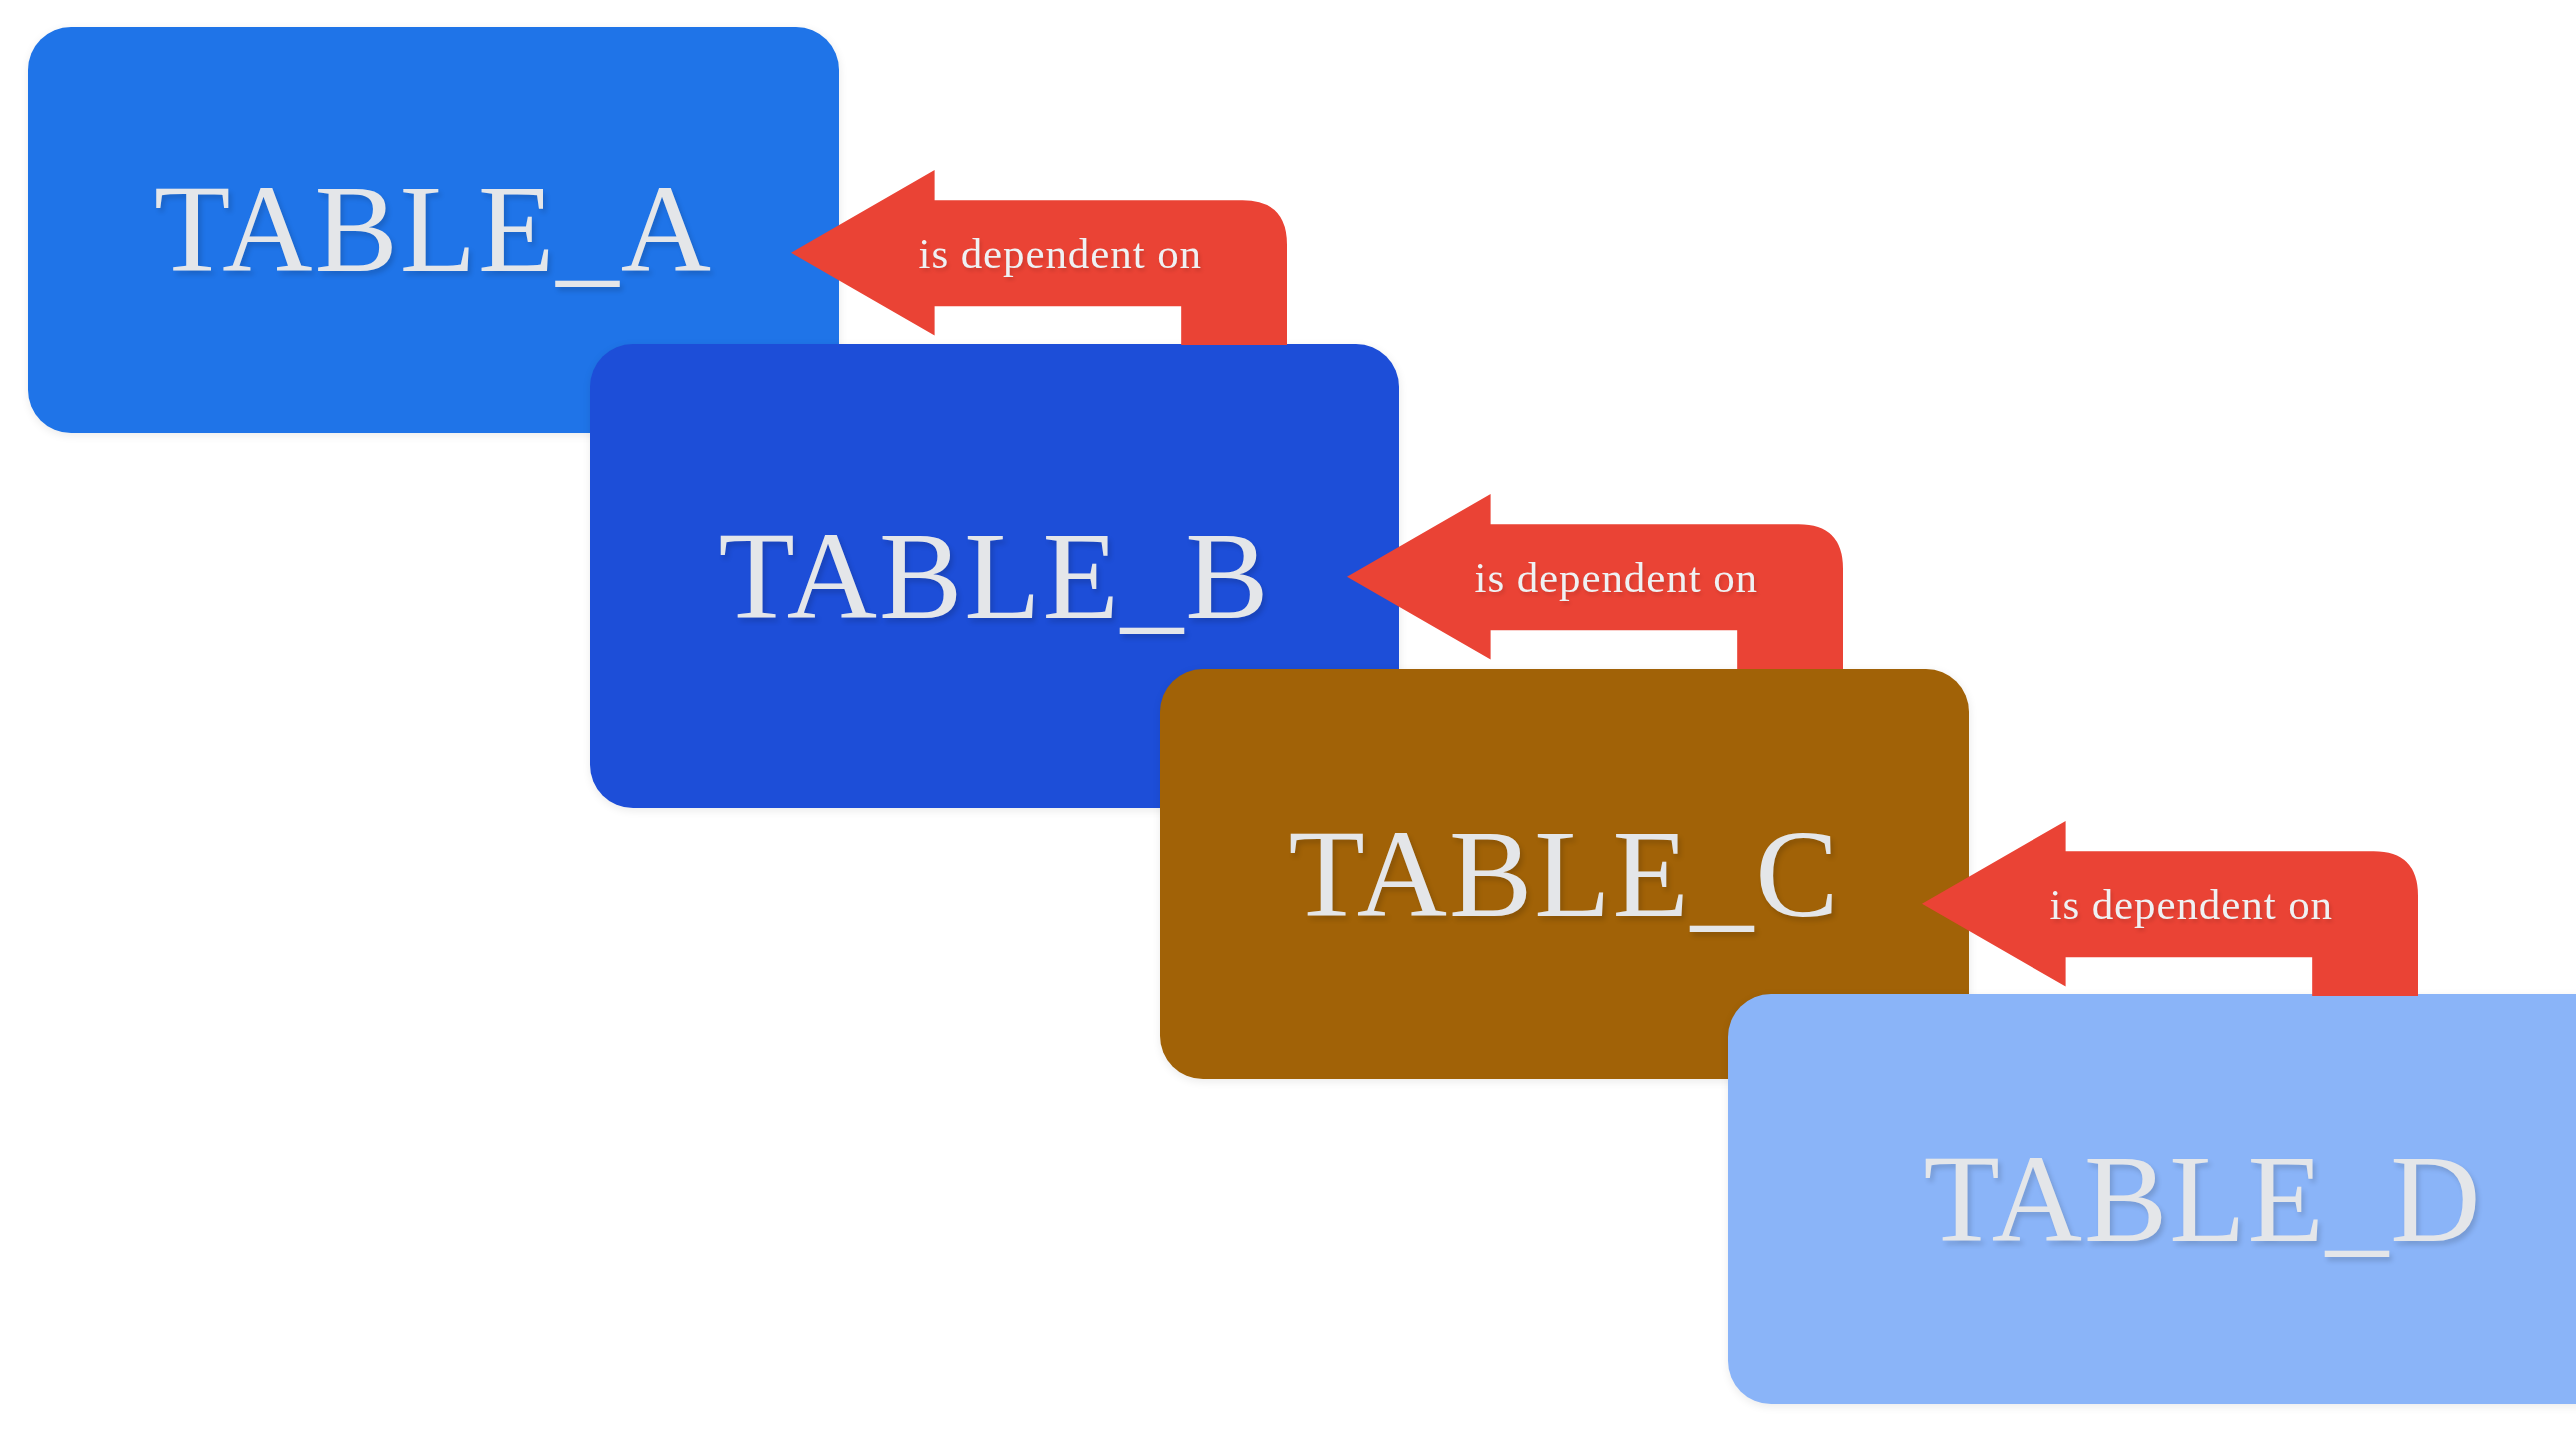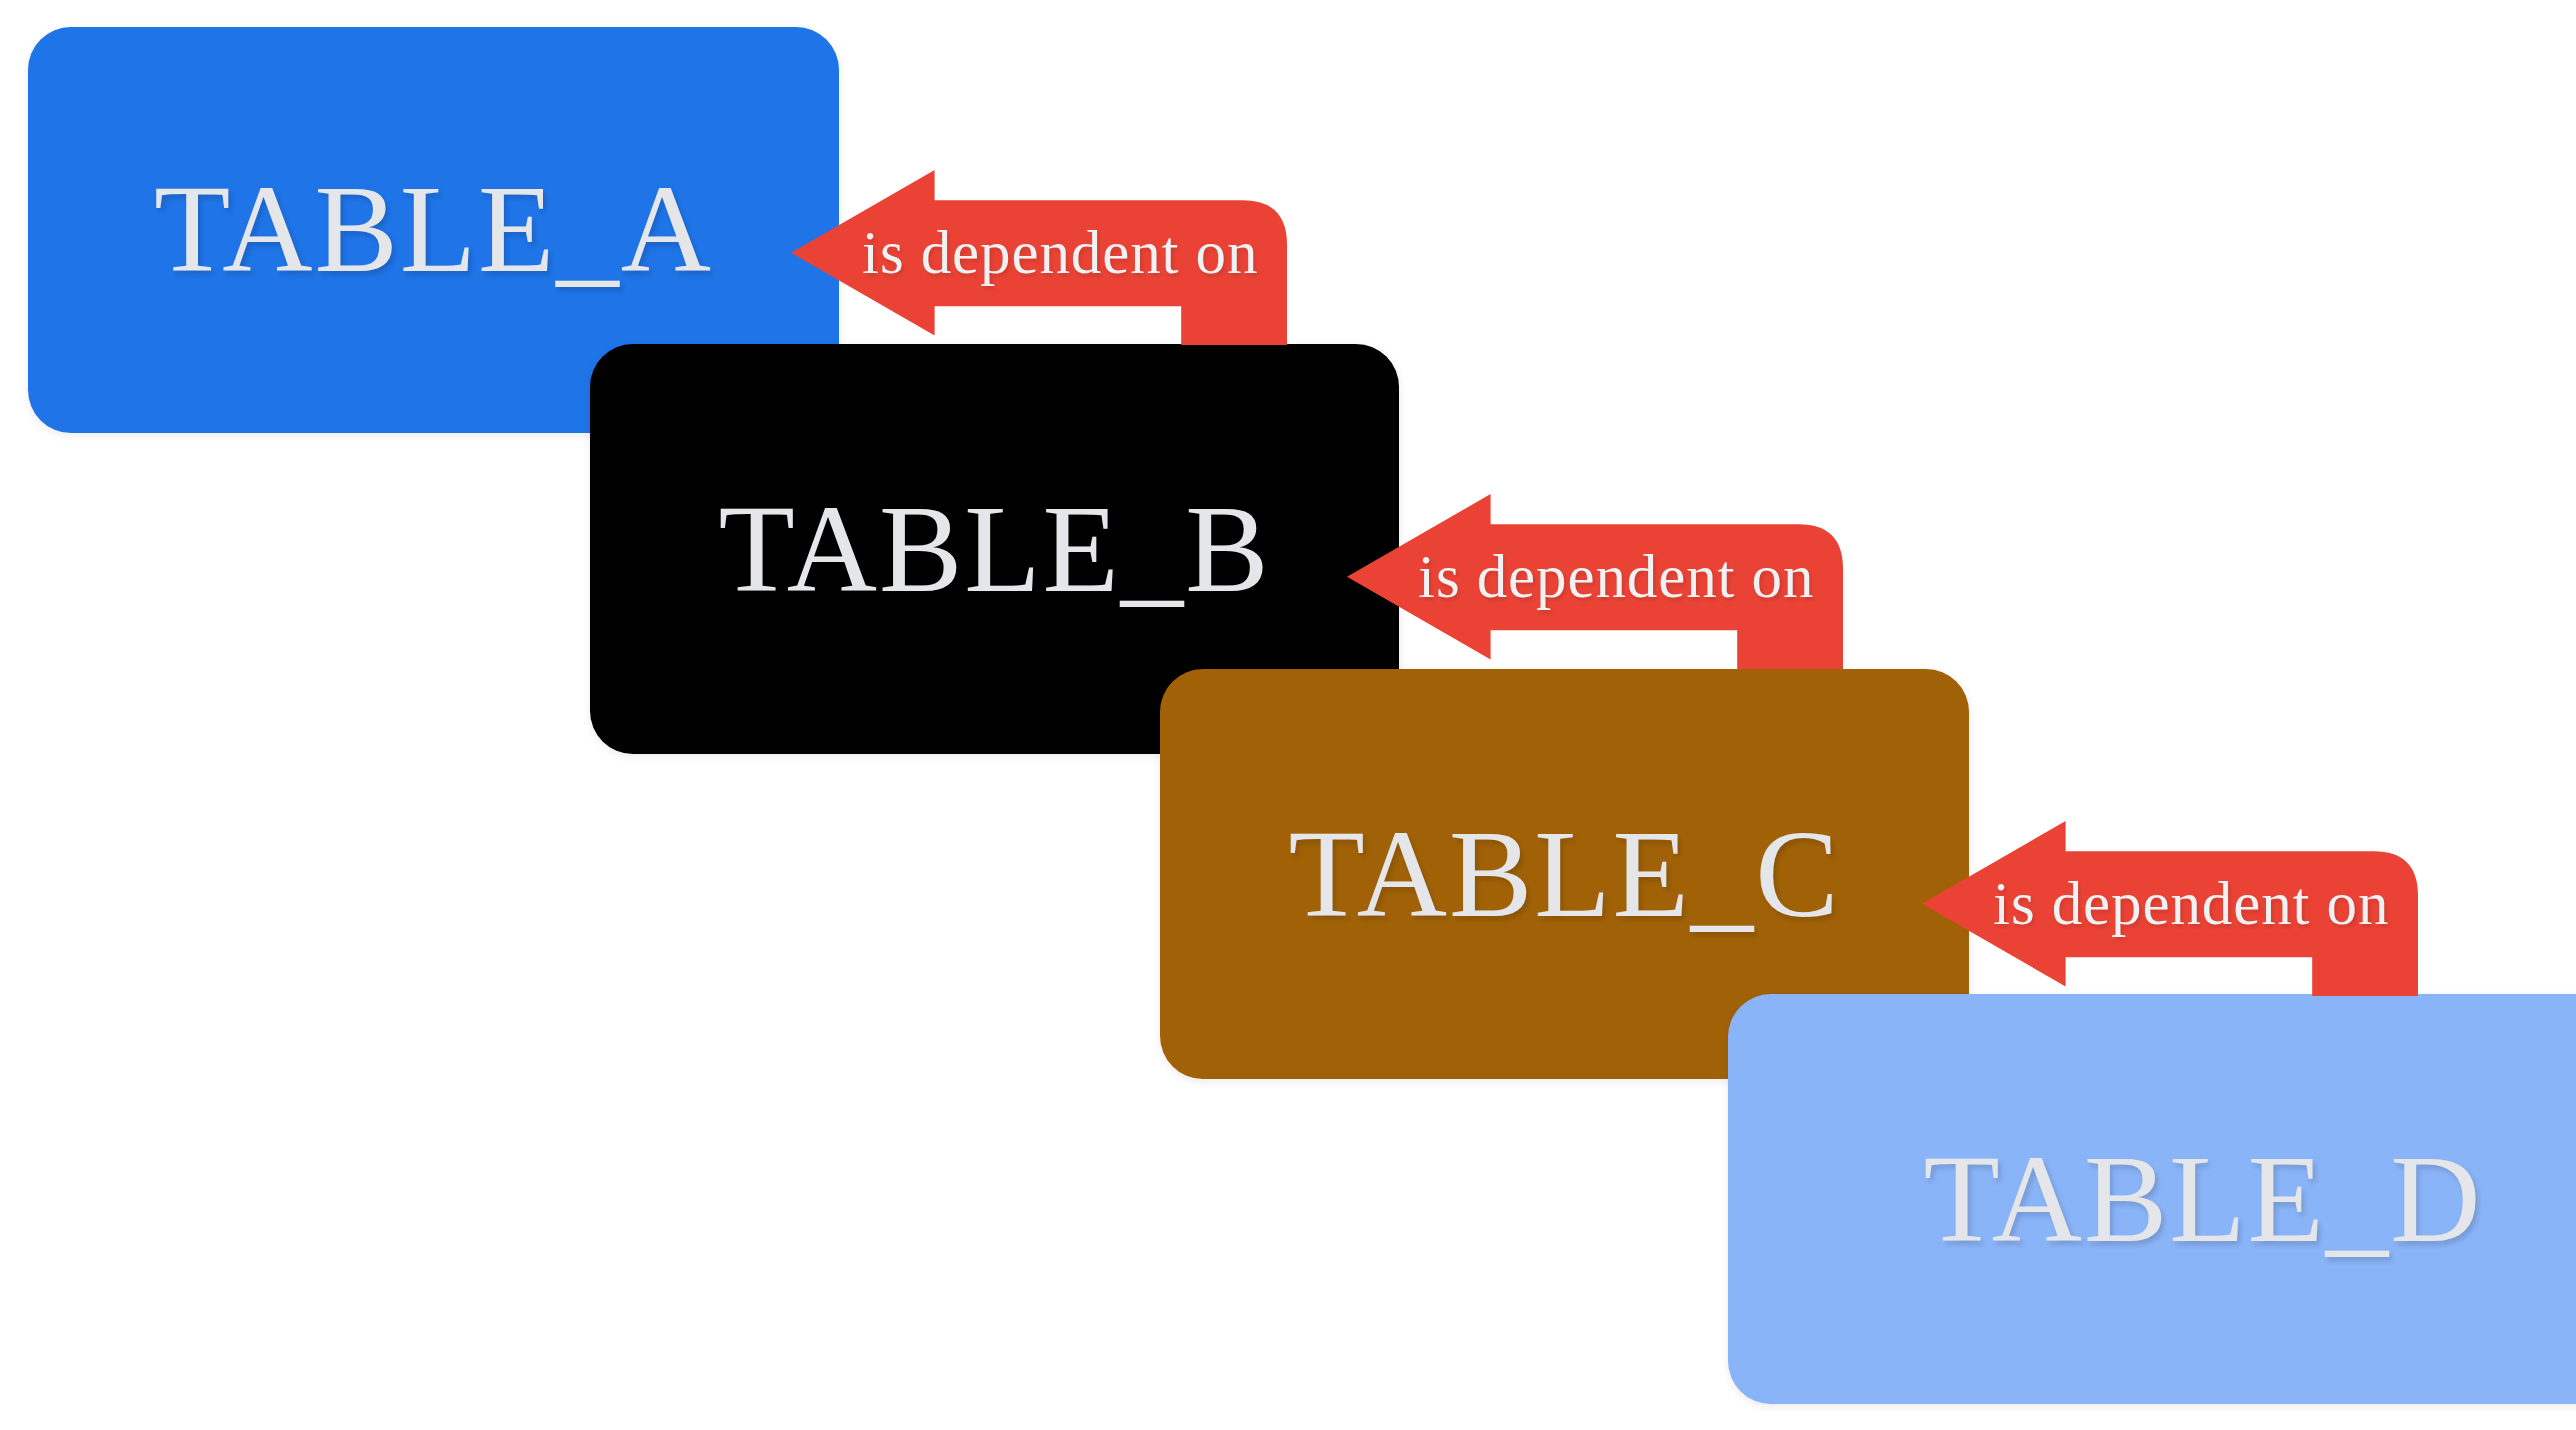--- a/index.html
+++ b/index.html
@@ -24,21 +24,21 @@
     align-items: center;
     justify-content: center;
     color: #E4E6E9;
     font-size: 125px;
     font-weight: 300;
     letter-spacing: 1.9px;
     text-shadow: 2.8px 3.8px 5.7px rgba(0,0,0,0.15);
     box-shadow: 0.9px 2.8px 8.5px rgba(0,0,0,0.08);
   }
   #box-a { left: 28px;   top: 26.5px;   width: 811px; height: 406px; background: #1F74E8; }
-  #box-b { left: 590px;  top: 344px;  width: 809px; height: 410px; background: #000000; }
+  #box-b { left: 590px;  top: 344px;  width: 809px; height: 464px; background: #1d4ed8; }
   #box-c { left: 1160px; top: 669px;  width: 809px; height: 410px; background: #a16207; }
   #box-d { left: 1728px; top: 994px; width: 950px; height: 410px; background: #8AB4F8; }
 
   .dep-arrow {
     position: absolute;
     width: 496px;
     height: 175px;
   }
   #arrow-1 { left: 791px;  top: 170px; }
   #arrow-2 { left: 1347px; top: 494px; }
@@ -53,21 +53,21 @@
   .arrow-label {
     position: absolute;
     left: 52px;
     right: 9.5px;
     top: 30px;
     height: 106px;
     display: flex;
     align-items: center;
     justify-content: center;
     color: #EFF1F3;
-    font-size: 61px;
+    font-size: 43px;
     font-weight: 400;
     letter-spacing: 0.9px;
     white-space: nowrap;
     text-shadow: 1.9px 2.8px 3.8px rgba(0,0,0,0.12);
   }
 </style>
 </head>
 <body>
 
 <div class="stage" style="transform: scale(1);">

